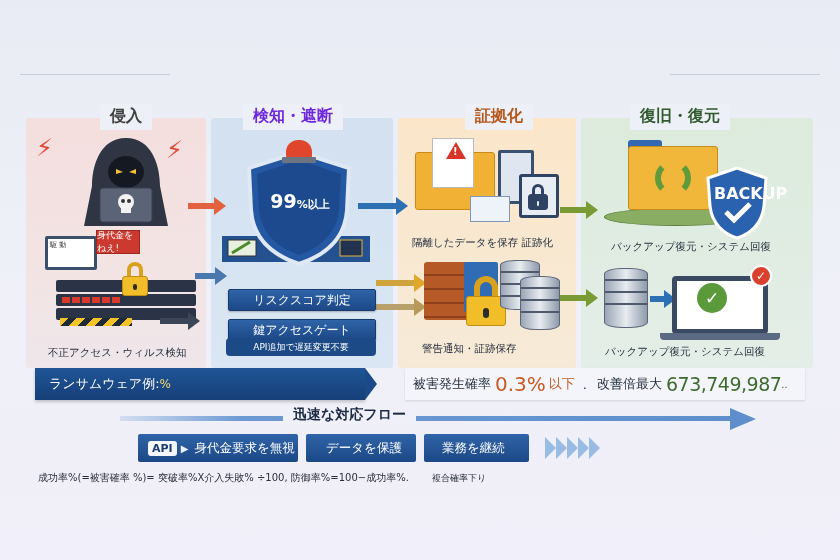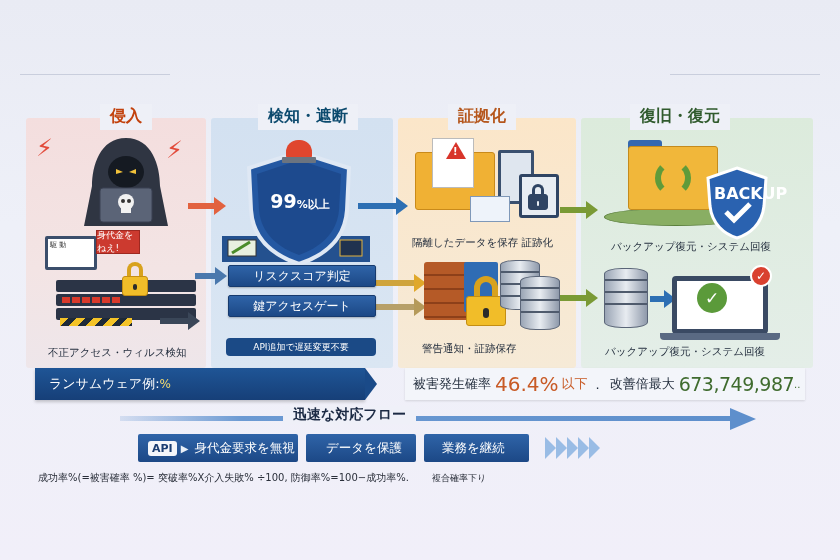--- a/index.html
+++ b/index.html
@@ -16,23 +16,23 @@
     position: relative; font-size: 25px; font-weight: bold; color: #16325c;
     letter-spacing: 0.5px; background: #eceef6; padding: 0 12px;
   }
   .panel { position: absolute; top: 118px; height: 250px; border-radius: 3px; }
   .p1 { left: 26px; width: 180px; background: linear-gradient(180deg,#f4dede 0%, #f3e4e4 60%, #eee6ea 100%); }
   .p2 { left: 211px; width: 182px; background: linear-gradient(180deg,#d3e1f1 0%, #dae6f3 100%); }
   .p3 { left: 398px; width: 178px; background: linear-gradient(180deg,#fbe6c9 0%, #f6ead7 100%); }
   .p4 { left: 581px; width: 232px; background: linear-gradient(180deg,#dcebdc 0%, #e4eee8 100%); }
 
   .phase-head { position: absolute; top: 104px; height: 26px; font-size: 16px; font-weight: bold; text-align: center; padding: 2px 10px; background: #eef0f7; }
-  .h1 { left: 100px; color: #c2410c; }
-  .h2 { left: 258px; color: #0c4a6e; }
-  .h3 { left: 448px; color: #b5561c; }
+  .h1 { left: 100px; color: #404040; }
+  .h2 { left: 243px; color: #6d28d9; }
+  .h3 { left: 465px; color: #b5561c; }
   .h4 { left: 630px; color: #2f5a2c; }
 
   .caption { position: absolute; font-size: 10.5px; color: #1f2a3a; white-space: nowrap; }
 
   
   .hacker { position: absolute; left: 78px; top: 136px; width: 96px; height: 90px; }
   .bolt { position: absolute; color: #e24b3b; font-size: 24px; font-weight: bold; }
   .ransom { position: absolute; left: 96px; top: 230px; width: 44px; height: 24px; background: #cc3a2f; color: #fff; font-size: 9px; display:flex; align-items:center; justify-content:center; border: 1px solid #9e2820; }
   .monitor-small { position: absolute; left: 45px; top: 236px; width: 52px; height: 34px; background: #fff; border: 3px solid #3b4e6b; border-radius: 2px; }
   .monitor-small .t { font-size: 7px; color: #333; padding: 1px 2px; }
@@ -47,21 +47,21 @@
 
   
   .shield { position: absolute; left: 243px; top: 148px; width: 112px; height: 118px; }
   .shield-text { position: absolute; left: 258px; top: 190px; width: 84px; text-align: center; color: #fff; font-weight: bold; font-size: 19px; }
   .shield-text small { font-size: 11px; }
   .siren { position: absolute; left: 286px; top: 140px; width: 26px; height: 18px; background: #e0462e; border-radius: 12px 12px 2px 2px; }
   .siren-base { position: absolute; left: 282px; top: 157px; width: 34px; height: 6px; background: #6b7480; border-radius: 1px; }
   .blue-btn {
     position: absolute; height: 22px; background: linear-gradient(180deg,#2f64a8,#1c4886);
     color: #fff; font-size: 12px; display: flex; align-items: center; justify-content: center;
-    border: 1px solid #163a6e; border-radius: 2px; box-shadow: 0 1px 2px rgba(0,0,0,0.25);
+    border: 1px solid #163a6e; border-radius: 2px; box-shadow: 0 1px 2px rgba(0,0,0,0.25); margin-top: 24px;
   }
   .risk-btn { left: 228px; top: 265px; width: 148px; }
   .gate-btn { left: 228px; top: 295px; width: 148px; }
   .api-note { position: absolute; left: 226px; top: 338px; width: 150px; height: 18px; background: #1b4a86; color: #fff; font-size: 9px; display: flex; align-items: center; justify-content: center; border-radius: 4px; }
 
   
   .arrow { position: absolute; height: 6px; }
   .arrow::after { content: ""; position: absolute; right: -10px; top: -6px; border-left: 12px solid currentColor; border-top: 9px solid transparent; border-bottom: 9px solid transparent; }
   .a-red { left: 188px; top: 203px; width: 28px; background: #e2623f; color: #e2623f; }
   .a-blue1 { left: 358px; top: 203px; width: 40px; background: #2d6fb3; color: #2d6fb3; }
@@ -270,21 +270,21 @@
 <div class="check-circle cc-green">✓</div>
 <div class="check-circle cc-red">✓</div>
 <div class="caption" style="left:605px;top:345px;">バックアップ復元・システム回復</div>
 
 <div class="stats-left">
   <span>ランサムウェア例:</span>
   <span class="pct">%</span>
 </div>
 <div class="stats-right">
   <span>被害発生確率</span>
-  <span class="orange">46.4%</span>
+  <span class="orange">0.3%</span>
   <span class="orange-sm">以下</span>
   <span class="dot">.</span>
   <span>改善倍最大</span>
   <span class="green">673,749,987</span>
   <span style="font-size:10px;color:#3f6b2e;">..</span>
 </div>
 
 <div class="flow-line"></div>
 <div class="flow-head"></div>
 <div class="flow-label">迅速な対応フロー</div>

